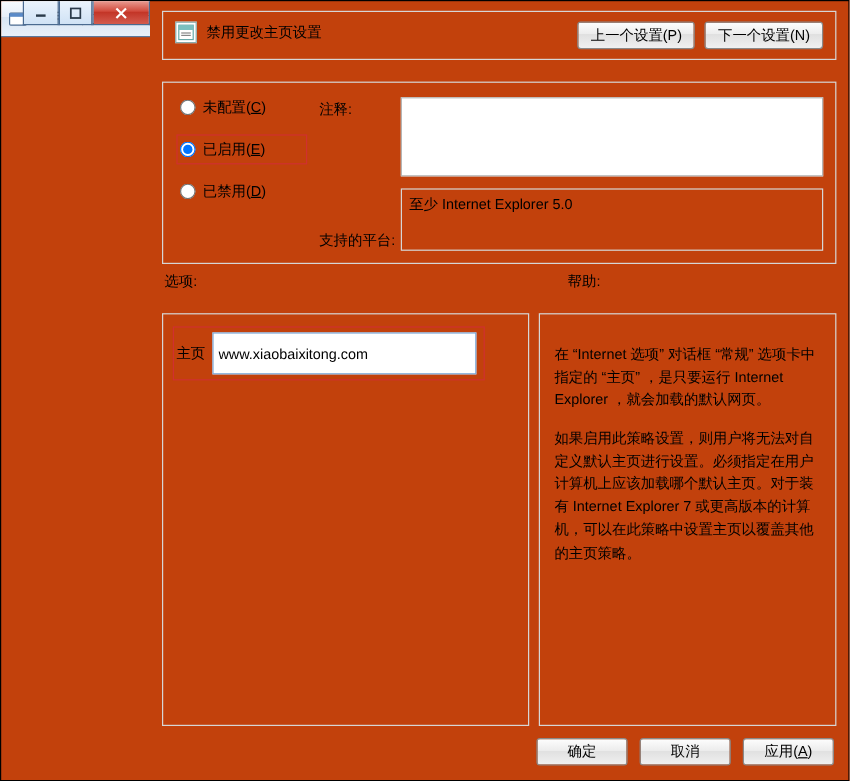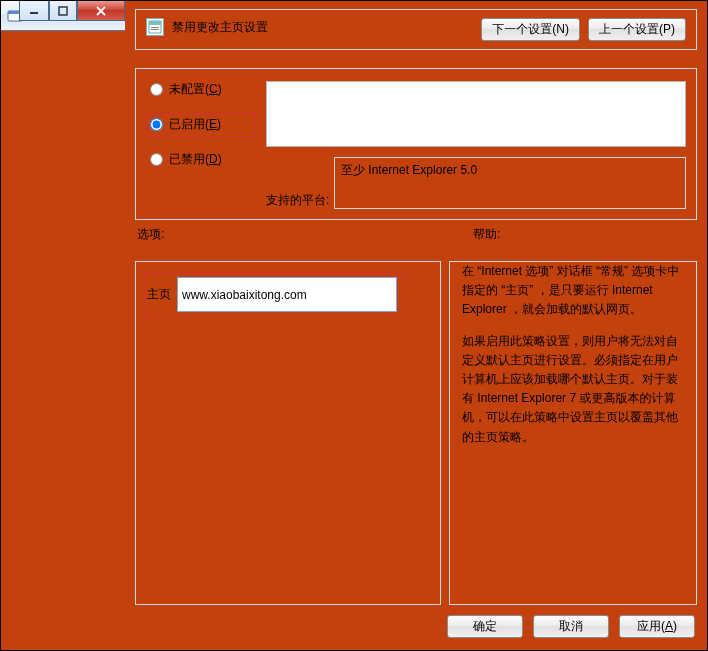--- a/index.html
+++ b/index.html
@@ -45,21 +45,21 @@
   .platform-box { flex: 1; height: 52px; border: 1px solid #d6d6d6; padding: 4px 6px; }
 
   
   .sect-labels { display: flex; gap: 28px; }
   .sect-left-label { width: 310px; padding-left: 2px; }
   .sect-right-label { flex: 1; }
 
   
   .main-split { flex: 1; display: flex; gap: 8px; margin-top: 12px; }
   .opt-panel { width: 306px; border: 1px solid #d6d6d6; padding: 10px 8px; }
-  .help-panel { flex: 1; border: 1px solid #d6d6d6; padding: 0 12px; line-height: 1.6; overflow: auto; }
+  .help-panel { flex: 1; border: 1px solid #d6d6d6; padding: 24px 12px; line-height: 1.6; overflow: auto; }
   .help-panel p { margin: 0 0 12px 0; }
 
   .opt-row { display: flex; align-items: center; gap: 4px; }
   .opt-field-wrap { border: 1px solid #d03030; padding: 4px 6px 4px 2px; display: inline-flex; align-items: center; gap: 6px; }
   .opt-label {}
   .opt-input { width: 220px; height: 35px; border: 1px solid #7aa7d8; padding: 0 4px; font-size: 12px; }
 
   
   .footer { display: flex; justify-content: flex-end; gap: 10px; padding: 4px 2px 2px 0; }
   .footer .std-btn { min-width: 76px; }
@@ -105,24 +105,24 @@
               <rect x="1" y="1" width="12" height="12" fill="#fff" stroke="#6aa"></rect>
               <rect x="1" y="1" width="12" height="4" fill="#7ac0c0"></rect>
               <rect x="3" y="7" width="8" height="1" fill="#888"></rect>
               <rect x="3" y="9" width="8" height="1" fill="#888"></rect>
             </svg>
         </span>
         <span class="hdr-title">禁用更改主页设置</span>
       </div>
       <div class="nav-buttons">
         <button class="std-btn">
-            <span>下一个设置(N)</span>
+            <span>上一个设置(P)</span>
           </button>
         <button class="std-btn">
-            <span>上一个设置(P)</span>
+            <span>下一个设置(N)</span>
           </button>
       </div>
     </div>
 
     <div class="cfg-group">
       <div class="cfg-left">
         <label class="radio-row">
           <input type="radio" name="state" style="">
           <span class="radio-label">未配置(<span class="ul">C</span>)</span>
         </label>
@@ -132,20 +132,21 @@
             <span class="radio-label">已启用(<span class="ul">E</span>)</span>
           </label>
         </span>
         <label class="radio-row">
           <input type="radio" name="state" style="">
           <span class="radio-label">已禁用(<span class="ul">D</span>)</span>
         </label>
       </div>
       <div class="cfg-right">
         <div class="comment-row">
+          <div class="comment-label">注释:</div>
           <textarea class="comment-box" style=""></textarea>
         </div>
         <div class="platform-row">
           <div class="platform-label">支持的平台:</div>
           <div class="platform-box">至少 Internet Explorer 5.0</div>
         </div>
       </div>
     </div>
 
     <div class="sect-labels">

